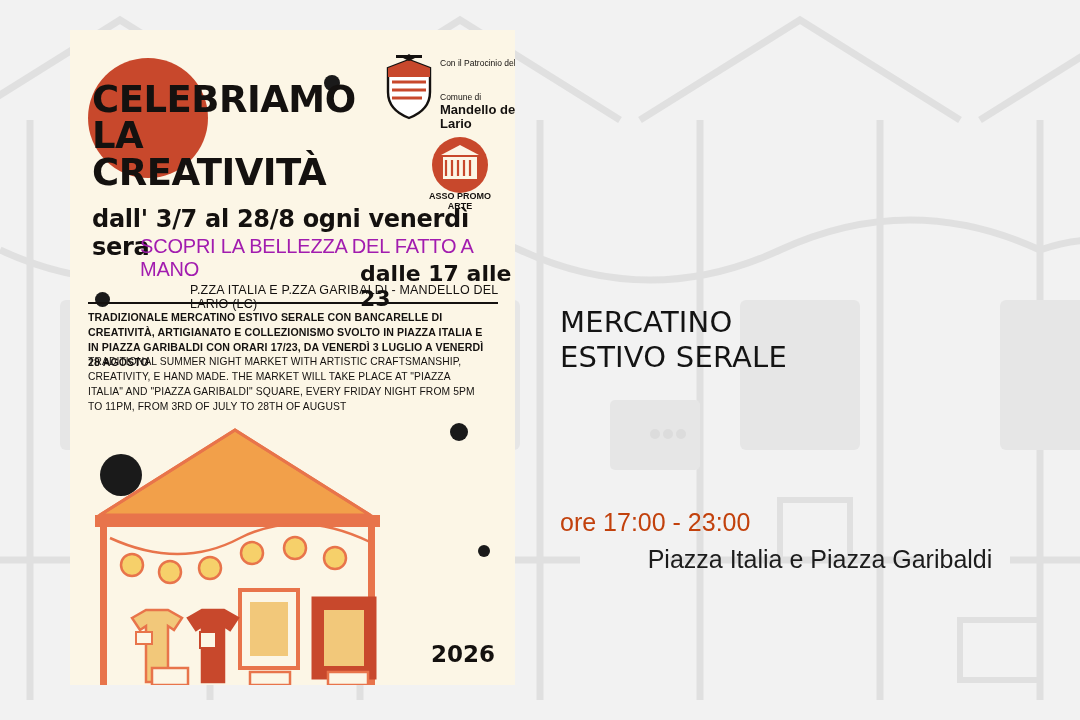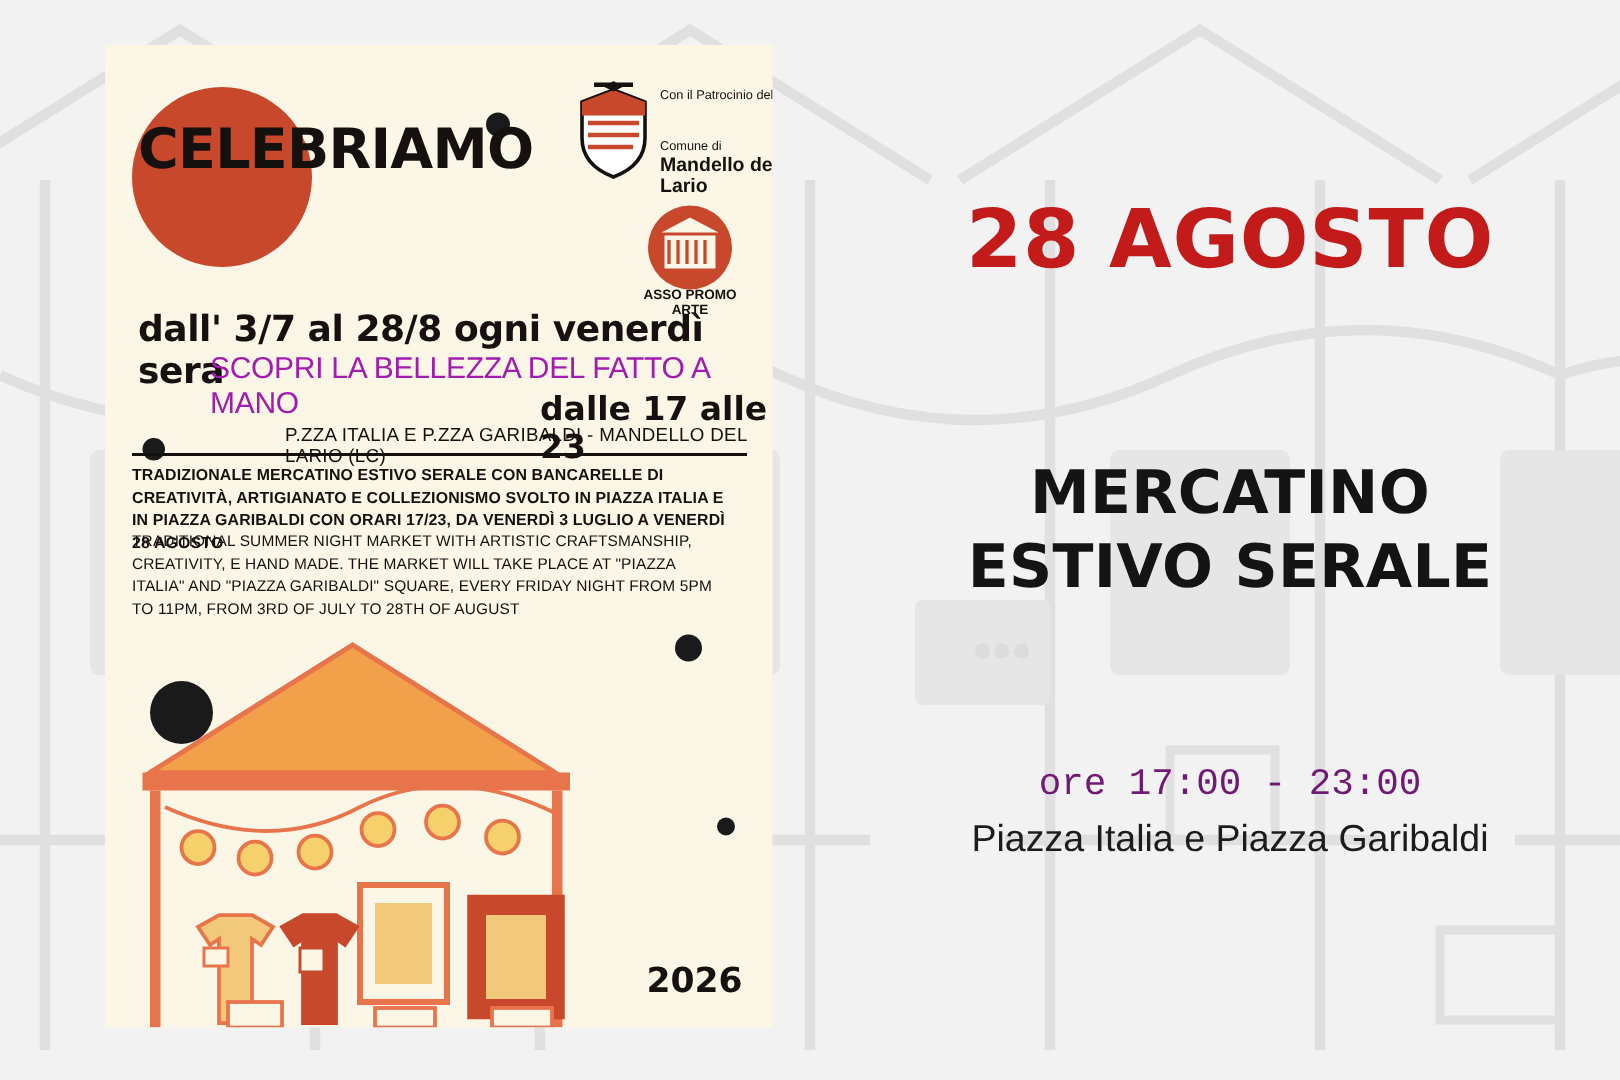--- a/index.html
+++ b/index.html
@@ -225,37 +225,35 @@
     font-weight: 700;
     font-size: 54px;
     color: #c31a1a;
     letter-spacing: 0.5px;
   }
   .event-title {
     position: absolute;
     left: 0;
     top: 305px;
     width: 520px;
-    text-align: center;
-    font-family: "DejaVu Sans", sans-serif;
-    font-weight: 700;
-    font-size: 40px;
+    font-family: "DejaVu Sans", sans-serif;
+    font-weight: 400;
+    font-size: 29px;
     line-height: 1.22;
     color: #141414;
     letter-spacing: 0.2px;
   }
   .event-hours {
     position: absolute;
     left: 0;
     top: 508px;
     width: 520px;
-    text-align: center;
-    font-family: Liberation Mono, monospace;
+    font-family: Liberation Sans, sans-serif;
     font-size: 25px;
-    color: #701a75;
+    color: #c2410c;
   }
   .event-place {
     position: absolute;
     left: 0;
     top: 545px;
     width: 520px;
     text-align: center;
     font-family: "Liberation Sans", sans-serif;
     font-size: 25px;
     color: #1c1c1c;
@@ -312,20 +310,21 @@
 
     <div class="red-blob"></div>
     <div class="dot d1"></div>
     <div class="dot d2"></div>
     <div class="dot d3"></div>
     <div class="dot d4"></div>
     <div class="dot d5"></div>
 
     <div class="title-block">
       <div class="title-line1">CELEBRIAMO</div>
+      <div class="title-line2">LA CREATIVITÀ</div>
     </div>
 
     <svg class="crest" viewBox="0 0 54 68" xmlns="http://www.w3.org/2000/svg">
       <path d="M6 16 L27 8 L48 16 L48 40 Q48 58 27 66 Q6 58 6 40 Z" fill="#ffffff" stroke="#14110f" stroke-width="2.4"></path>
       <path d="M6 16 L27 8 L48 16 L48 25 L6 25 Z" fill="#c8482c"></path>
       <path d="M10 30 h34 M10 38 h34 M10 46 h30" stroke="#c8482c" stroke-width="3" fill="none"></path>
       <path d="M27 2 L33 6 L27 9 L21 6 Z" fill="#14110f"></path>
       <path d="M14 3 h26 v3 h-26 z" fill="#14110f"></path>
     </svg>
 
@@ -390,20 +389,19 @@
       <rect x="82" y="248" width="36" height="17" fill="#fcf6e6" stroke="#e8744b" stroke-width="2.5"></rect>
       <rect x="180" y="252" width="40" height="13" fill="#fcf6e6" stroke="#e8744b" stroke-width="2.5"></rect>
       <rect x="258" y="252" width="40" height="13" fill="#fcf6e6" stroke="#e8744b" stroke-width="2.5"></rect>
     </svg>
 
     <div class="year">2026</div>
   </div>
 </div>
 
 <div class="right-col">
-  <div class="date-head">28 AGOSTO</div>
   <div class="event-title">
     <div>MERCATINO</div>
     <div>ESTIVO SERALE</div>
   </div>
   <div class="event-hours">ore 17:00 - 23:00</div>
   <div class="event-place">Piazza Italia e Piazza Garibaldi</div>
 </div>
 
 </body></html>

